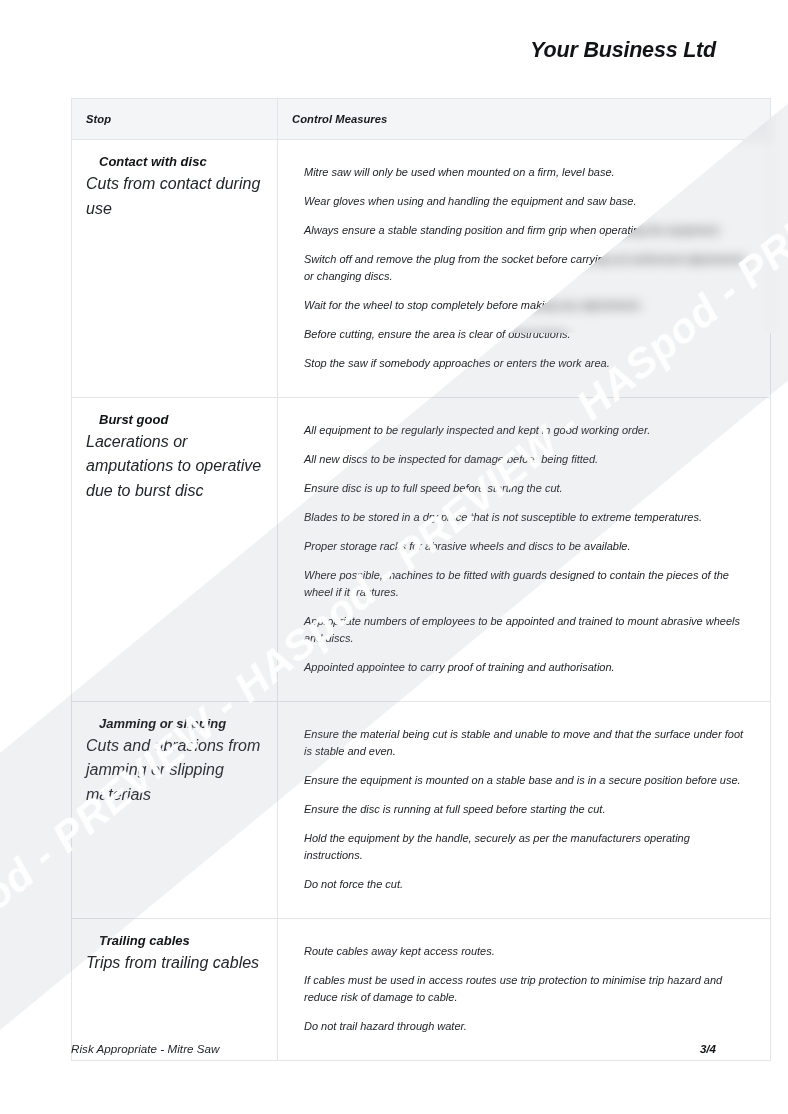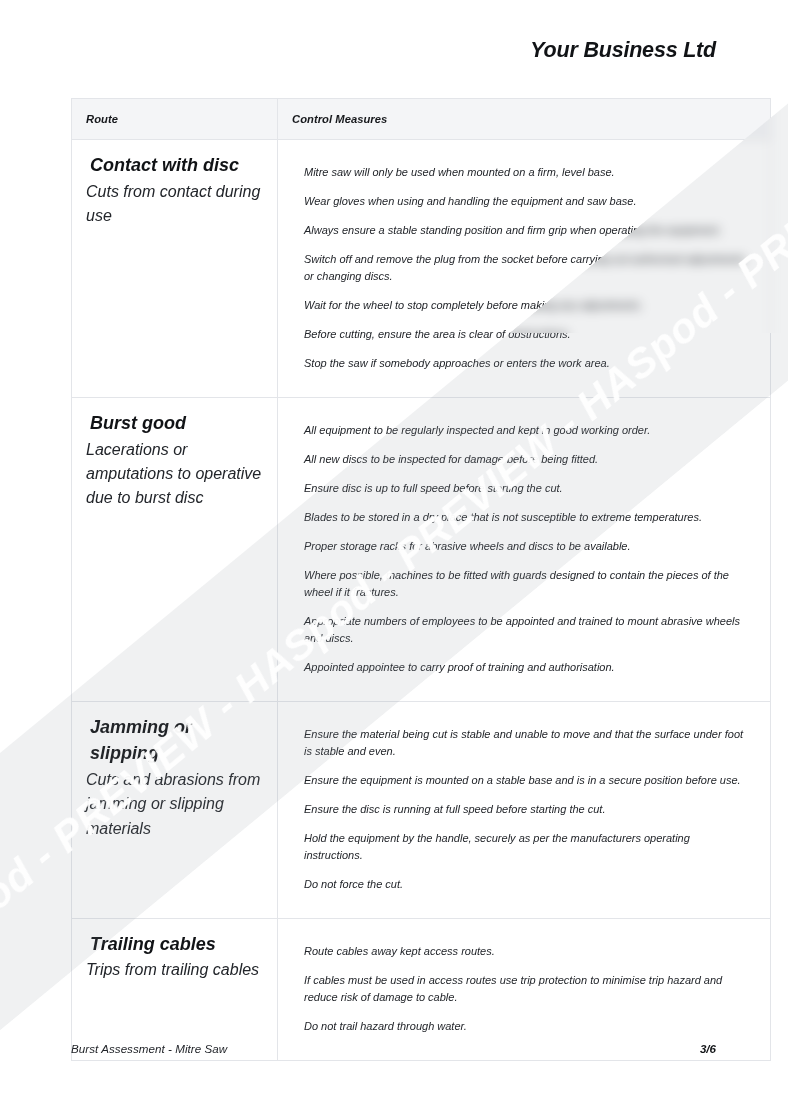--- a/index.html
+++ b/index.html
@@ -62,25 +62,25 @@
     font-weight: 700;
     color: #16181c;
     padding-top: 14px;
     padding-bottom: 14px;
     letter-spacing: 0.05px;
   }
   .col-risk { width: 179px; }
   .col-measures { width: 466px; }
 
   .risk-title {
-    font-size: 18px;
+    font-size: 13px;
     font-weight: 700;
     color: #111316;
     line-height: 1.48;
-    margin: 0 0 1px 4px;
+    margin: 0 0 1px 13px;
   }
   .risk-desc {
     font-size: 16px;
     font-weight: 400;
     color: #22252a;
     line-height: 1.52;
     margin: 0;
   }
   .measure-line {
     font-size: 11px;
@@ -149,21 +149,21 @@
 
 <div class="page">
 
   <div class="doc-header">
     <div class="company-name">Your Business Ltd</div>
   </div>
 
   <table class="risk-table">
     <thead>
       <tr>
-        <th class="col-risk">Route</th>
+        <th class="col-risk">Stop</th>
         <th class="col-measures">Control Measures</th>
       </tr>
     </thead>
     <tbody>
         <tr>
           <td class="col-risk">
             <p class="risk-title">Contact with disc</p>
             <p class="risk-desc">Cuts from contact during use</p>
           </td>
           <td class="col-measures">
@@ -213,22 +213,22 @@
           <td class="col-measures">
             <p class="measure-line">Route cables away kept access routes.</p>
             <p class="measure-line">If cables must be used in access routes use trip protection to minimise trip hazard and reduce risk of damage to cable.</p>
             <p class="measure-line">Do not trail hazard through water.</p>
           </td>
         </tr>
       </tbody>
   </table>
 
   <div class="doc-footer">
-    <div class="footer-title">Burst Assessment - Mitre Saw</div>
-    <div class="footer-page">3/6</div>
+    <div class="footer-title">Risk Appropriate - Mitre Saw</div>
+    <div class="footer-page">3/4</div>
   </div>
 
   <div class="watermark-layer">
     <div class="wm-band">
       <div class="wm-text">HASpod - PREVIEW - HASpod - PREVIEW - HASpod - PREVIEW - HASpod - PREVIEW - HASpod - PREVIEW - HASpod</div>
     </div>
   </div>
 
 </div>
 

